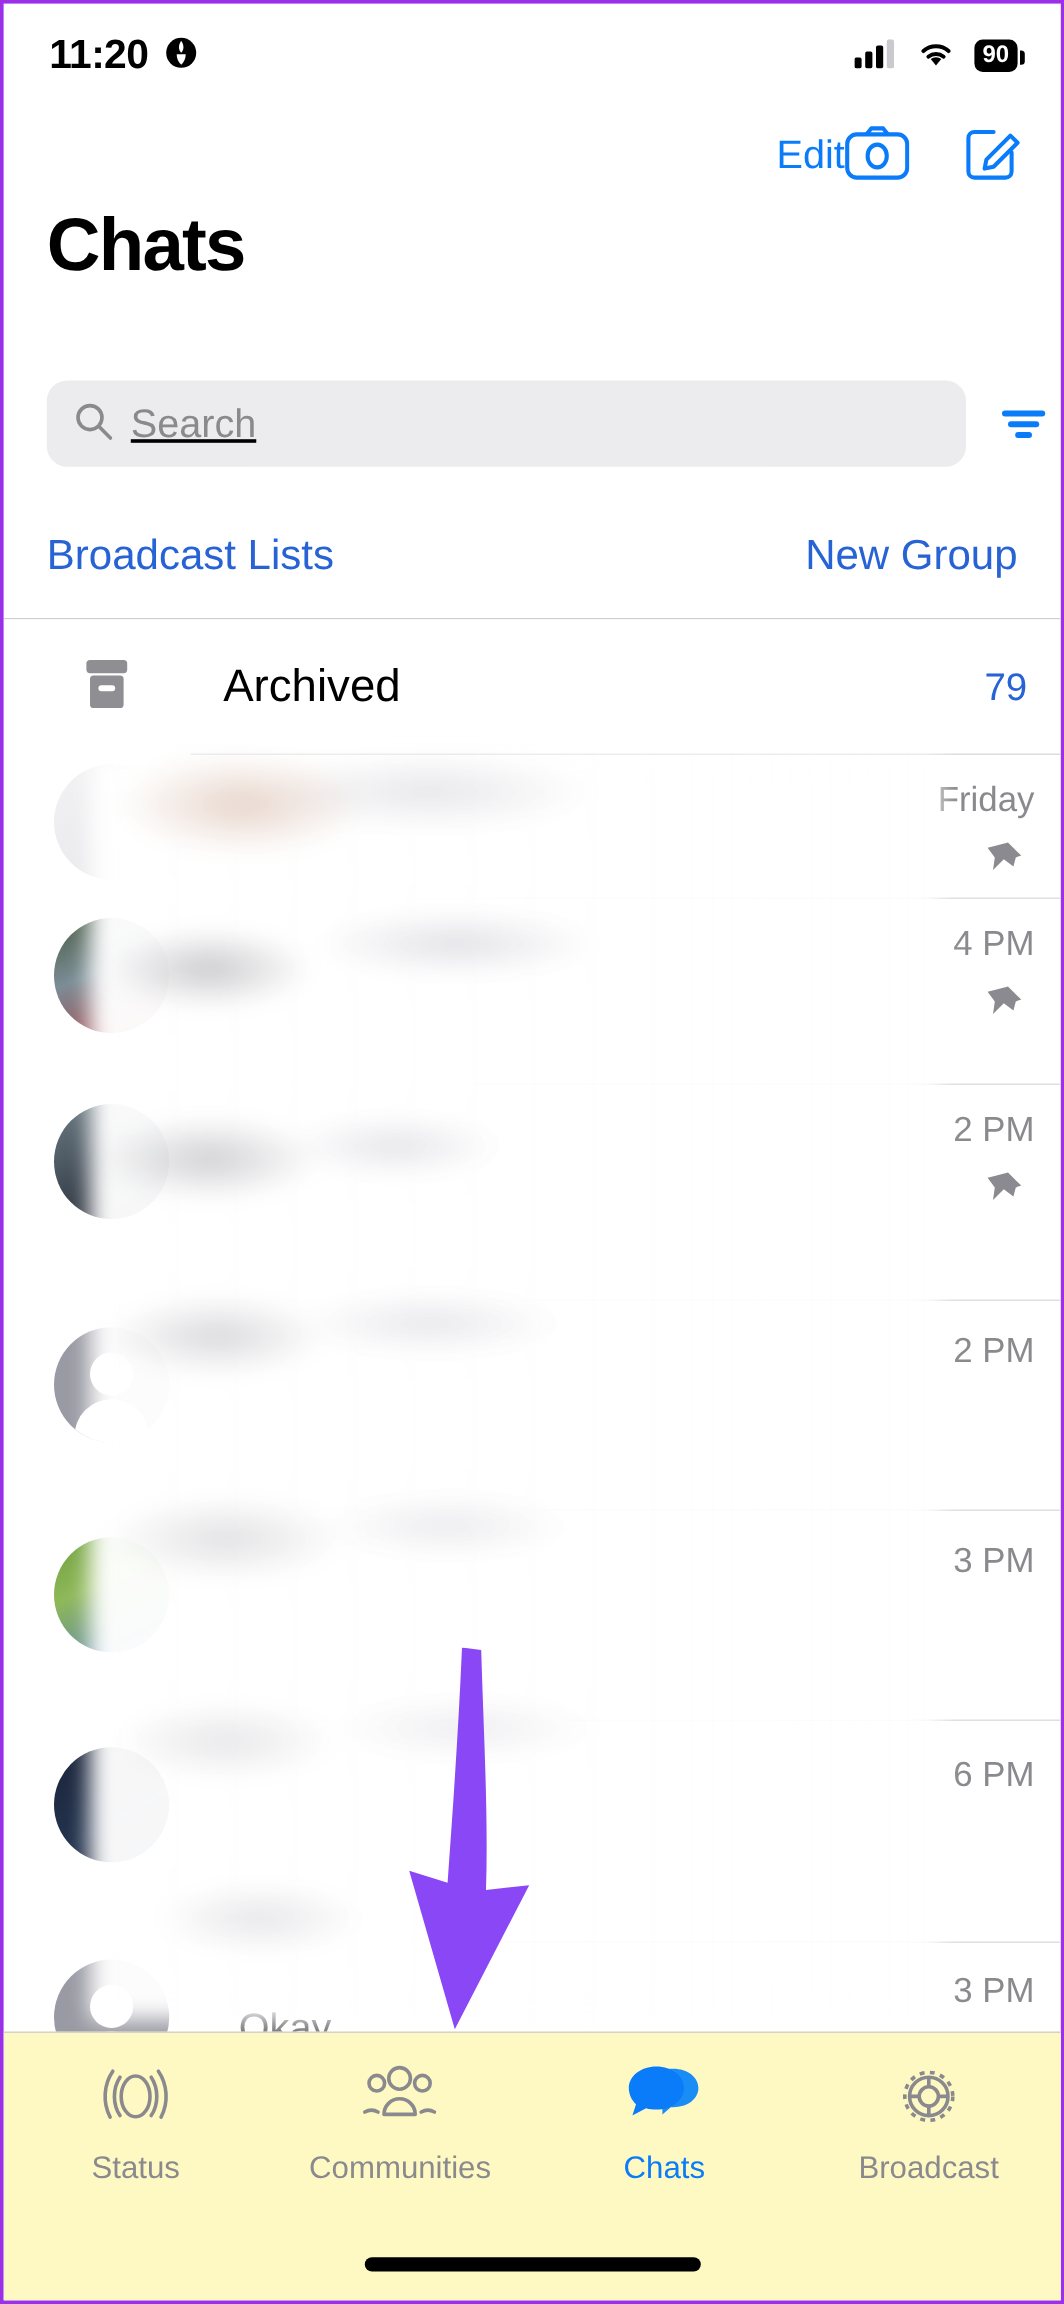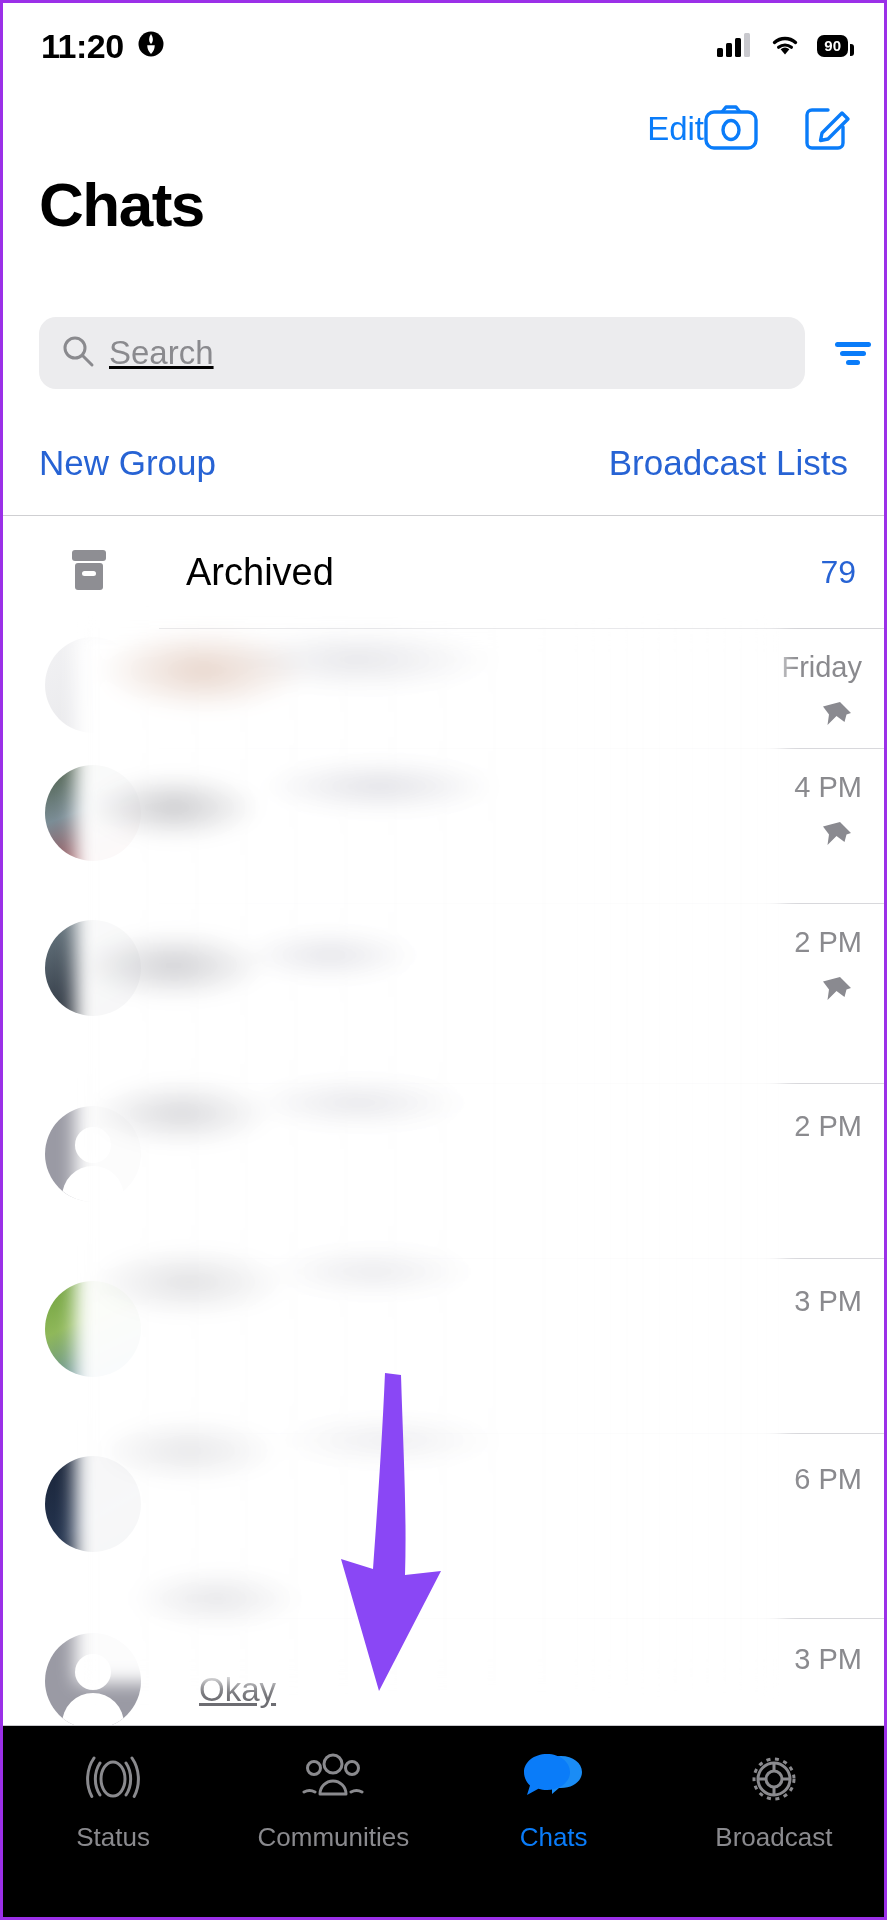--- a/index.html
+++ b/index.html
@@ -20,21 +20,21 @@
   
   .statusbar {
     position:absolute; top:0; left:0; right:0; height:86px;
     display:flex; align-items:center; justify-content:space-between;
     padding:0 36px 0 38px;
   }
   .sb-left { display:flex; align-items:center; gap:12px; }
   .sb-time { font-size:34px; font-weight:700; color:#000; letter-spacing:-.5px; }
   .sb-right { display:flex; align-items:center; gap:15px; }
   .batt {
-    background:#000; color:#fff; font-size:15px; font-weight:700;
+    background:#000; color:#fff; font-size:20px; font-weight:700;
     border-radius:7px; padding:3px 7px 4px; line-height:1;
     position:relative;
   }
   .batt::after{
     content:""; position:absolute; right:-6px; top:9px;
     width:4px; height:12px; background:#000; border-radius:0 3px 3px 0;
   }
 
   
   .navbar {
@@ -134,22 +134,22 @@
       linear-gradient(to right, rgba(255,255,255,.97) 0%, rgba(255,255,255,.93) 70%, rgba(255,255,255,.88) 100%);
     filter:blur(9px);
     pointer-events:none;
   }
 
   
   .arrow { position:absolute; left:330px; top:1370px; width:120px; height:330px; pointer-events:none; }
 
   
   .tabbar {
-    position:absolute; left:0; right:0; bottom:0; height:192px;
-    background:#000000; border-top:1px solid #c9c9cd;
+    position:absolute; left:0; right:0; bottom:0; height:224px;
+    background:#fef9c3; border-top:1px solid #c9c9cd;
     display:flex; align-items:flex-start; padding-top:24px;justify-content:flex-end;
   }
   .tab { flex:1; display:flex; flex-direction:column; align-items:center; gap:10px; }
   .tab-label { font-size:26px; color:#8a8a8e; }
   .tab.active .tab-label { color:#0a7cf9; }
   .homebar {
     position:absolute; left:50%; transform:translateX(-50%); bottom:24px;
     width:280px; height:12px; border-radius:6px; background:#000;
   }
 </style>
@@ -223,22 +223,22 @@
     <div class="filter-btn">
       <svg width="48" height="34" viewBox="0 0 48 34">
         <rect x="6" y="6" width="36" height="5" rx="2.5" fill="#0a7cf9"></rect>
         <rect x="11" y="15" width="26" height="5" rx="2.5" fill="#0a7cf9"></rect>
         <rect x="17" y="24" width="14" height="5" rx="2.5" fill="#0a7cf9"></rect>
       </svg>
     </div>
   </div>
 
   <div class="quicklinks">
+    <span class="qlink">Broadcast Lists</span>
     <span class="qlink">New Group</span>
-    <span class="qlink">Broadcast Lists</span>
   </div>
 
   <div class="hr-top"></div>
   <div class="archived">
     <span>
       <svg width="44" height="48" viewBox="0 0 44 48">
         <rect x="5" y="4" width="34" height="11" rx="3" fill="#8e8e93"></rect>
         <rect x="8" y="17" width="28" height="27" rx="3" fill="#8e8e93"></rect>
         <rect x="15" y="25" width="14" height="5" rx="2.5" fill="#ffffff"></rect>
       </svg>

